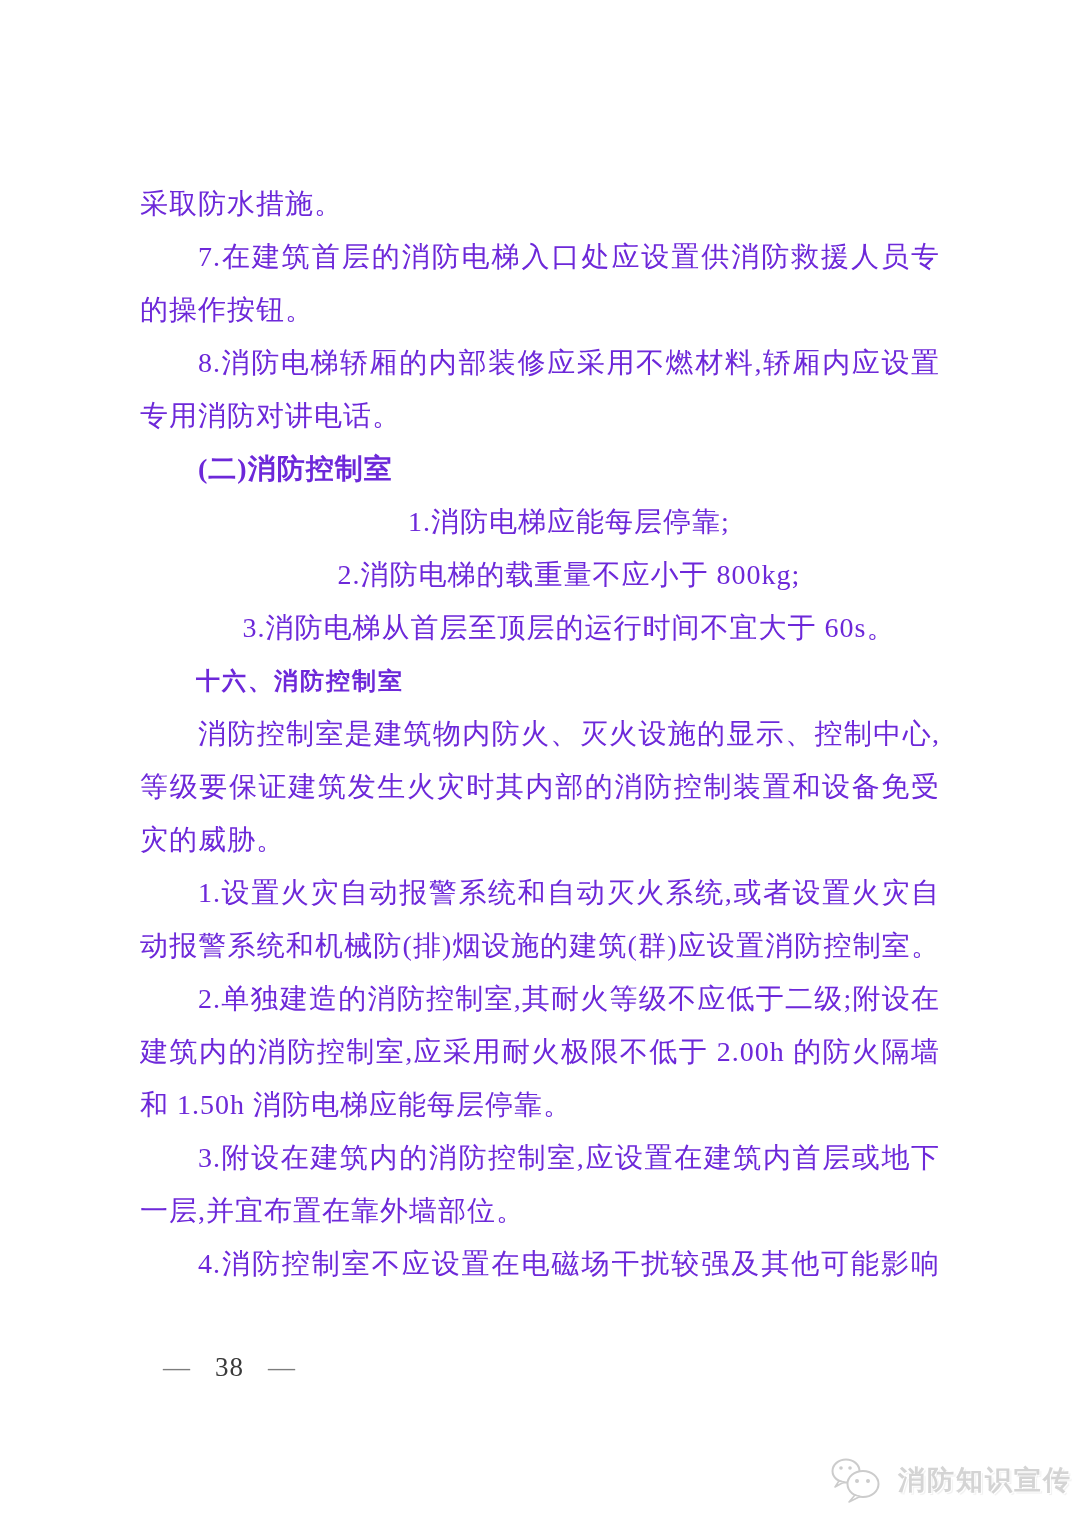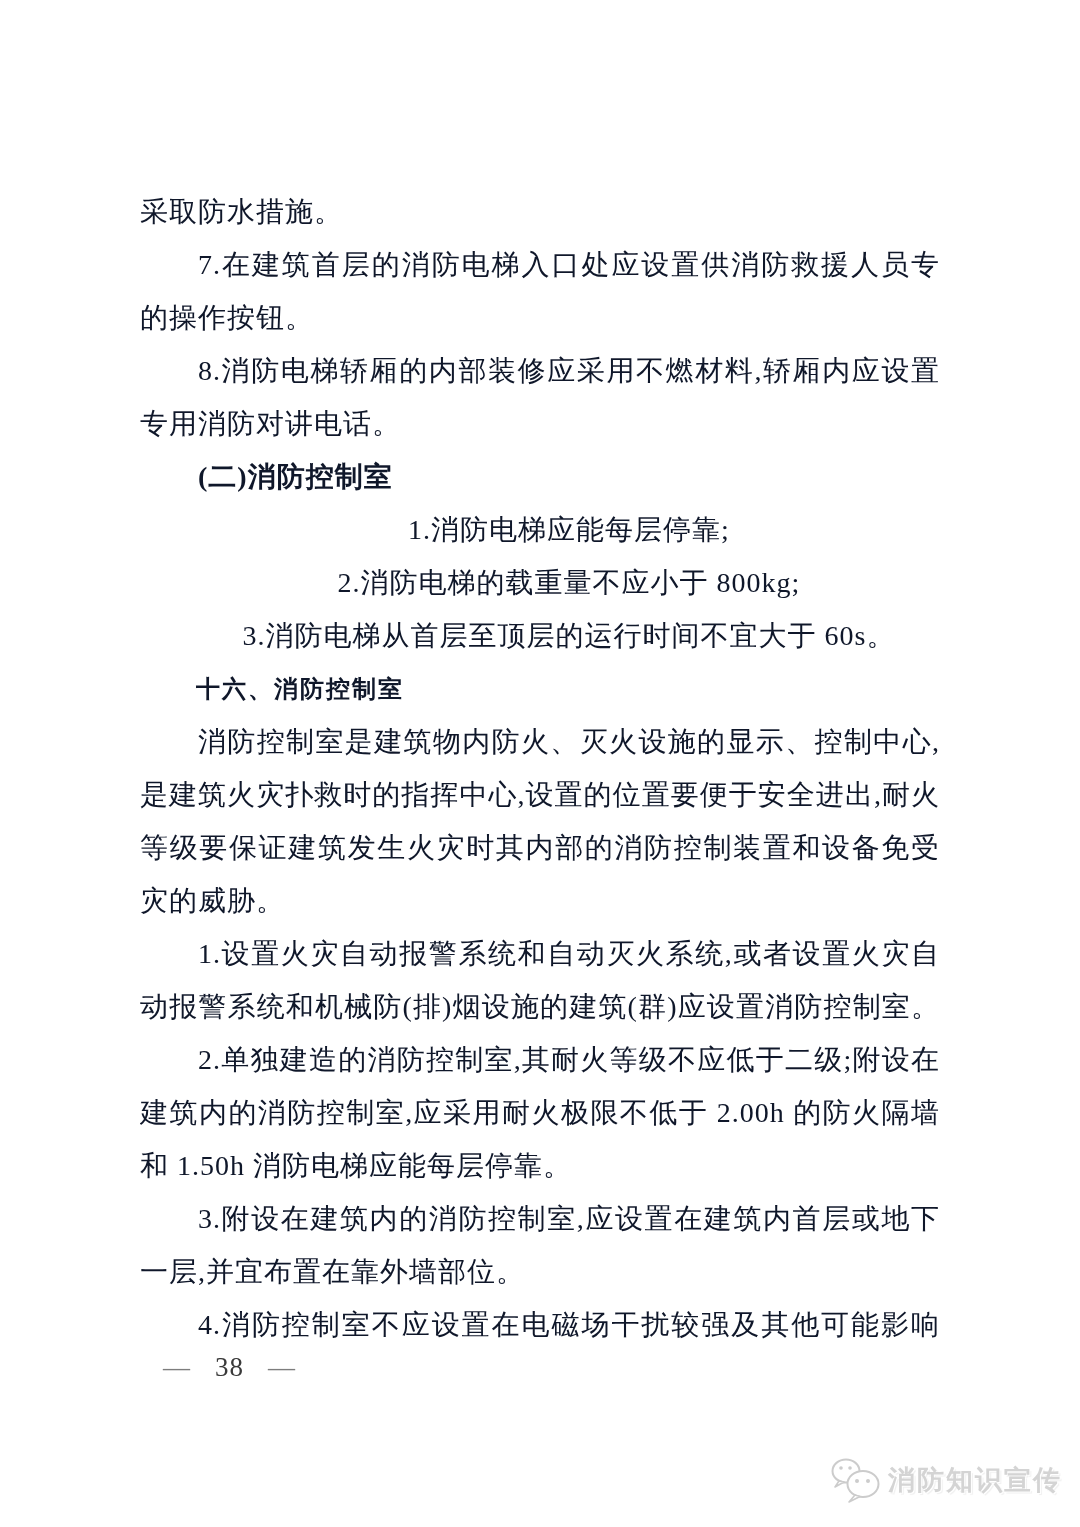--- a/index.html
+++ b/index.html
@@ -11,23 +11,23 @@
     position: relative;
     width: 1080px;
     height: 1527px;
     background: #ffffff;
     overflow: hidden;
     font-family: "Liberation Serif", "DejaVu Serif", serif;
   }
   .text-block {
     position: absolute;
     left: 140px;
-    top: 185px;
+    top: 177px;
     width: 800px;
-    color: #0f172a;
+    color: #6d28d9;
     font-size: 28px;
     line-height: 53px;
     letter-spacing: 1px;
   }
   .line {
     height: 53px;
     overflow: hidden;
   }
   .line.plain {
     text-align: left;
@@ -73,21 +73,21 @@
     color: #7d7d7d;
     font-size: 27px;
     line-height: 1;
   }
   .watermark {
     position: absolute;
     left: 830px;
     top: 1456px;
     display: flex;
     align-items: center;
-    gap: 6px;
+    gap: 16px;
   }
   .watermark .wm-text {
     font-family: "Liberation Sans", "DejaVu Sans", sans-serif;
     font-weight: bold;
     font-size: 27px;
     letter-spacing: 2px;
     color: #d4d4d4;
     text-shadow: 1px 1px 0 #ffffff, 2px 2px 1px #f0f0f0;
     white-space: nowrap;
   }
@@ -107,21 +107,20 @@
     <div class="line indent fill">7.在建筑首层的消防电梯入口处应设置供消防救援人员专用</div>
     <div class="line plain">的操作按钮。</div>
     <div class="line indent fill">8.消防电梯轿厢的内部装修应采用不燃材料,轿厢内应设置</div>
     <div class="line plain">专用消防对讲电话。</div>
     <div class="line kai">(二)消防控制室</div>
     <div class="line indent">1.消防电梯应能每层停靠;</div>
     <div class="line indent">2.消防电梯的载重量不应小于 800kg;</div>
     <div class="line indent">3.消防电梯从首层至顶层的运行时间不宜大于 60s。</div>
     <div class="line head">十六、消防控制室</div>
     <div class="line indent fill">消防控制室是建筑物内防火、灭火设施的显示、控制中心,也</div>
-    <div class="line fill">是建筑火灾扑救时的指挥中心,设置的位置要便于安全进出,耐火</div>
     <div class="line fill">等级要保证建筑发生火灾时其内部的消防控制装置和设备免受火</div>
     <div class="line plain">灾的威胁。</div>
     <div class="line indent fill">1.设置火灾自动报警系统和自动灭火系统,或者设置火灾自</div>
     <div class="line fill">动报警系统和机械防(排)烟设施的建筑(群)应设置消防控制室。</div>
     <div class="line indent fill">2.单独建造的消防控制室,其耐火等级不应低于二级;附设在</div>
     <div class="line fill">建筑内的消防控制室,应采用耐火极限不低于 2.00h 的防火隔墙</div>
     <div class="line plain">和 1.50h 消防电梯应能每层停靠。</div>
     <div class="line indent fill">3.附设在建筑内的消防控制室,应设置在建筑内首层或地下</div>
     <div class="line plain">一层,并宜布置在靠外墙部位。</div>
     <div class="line indent fill">4.消防控制室不应设置在电磁场干扰较强及其他可能影响消</div>

